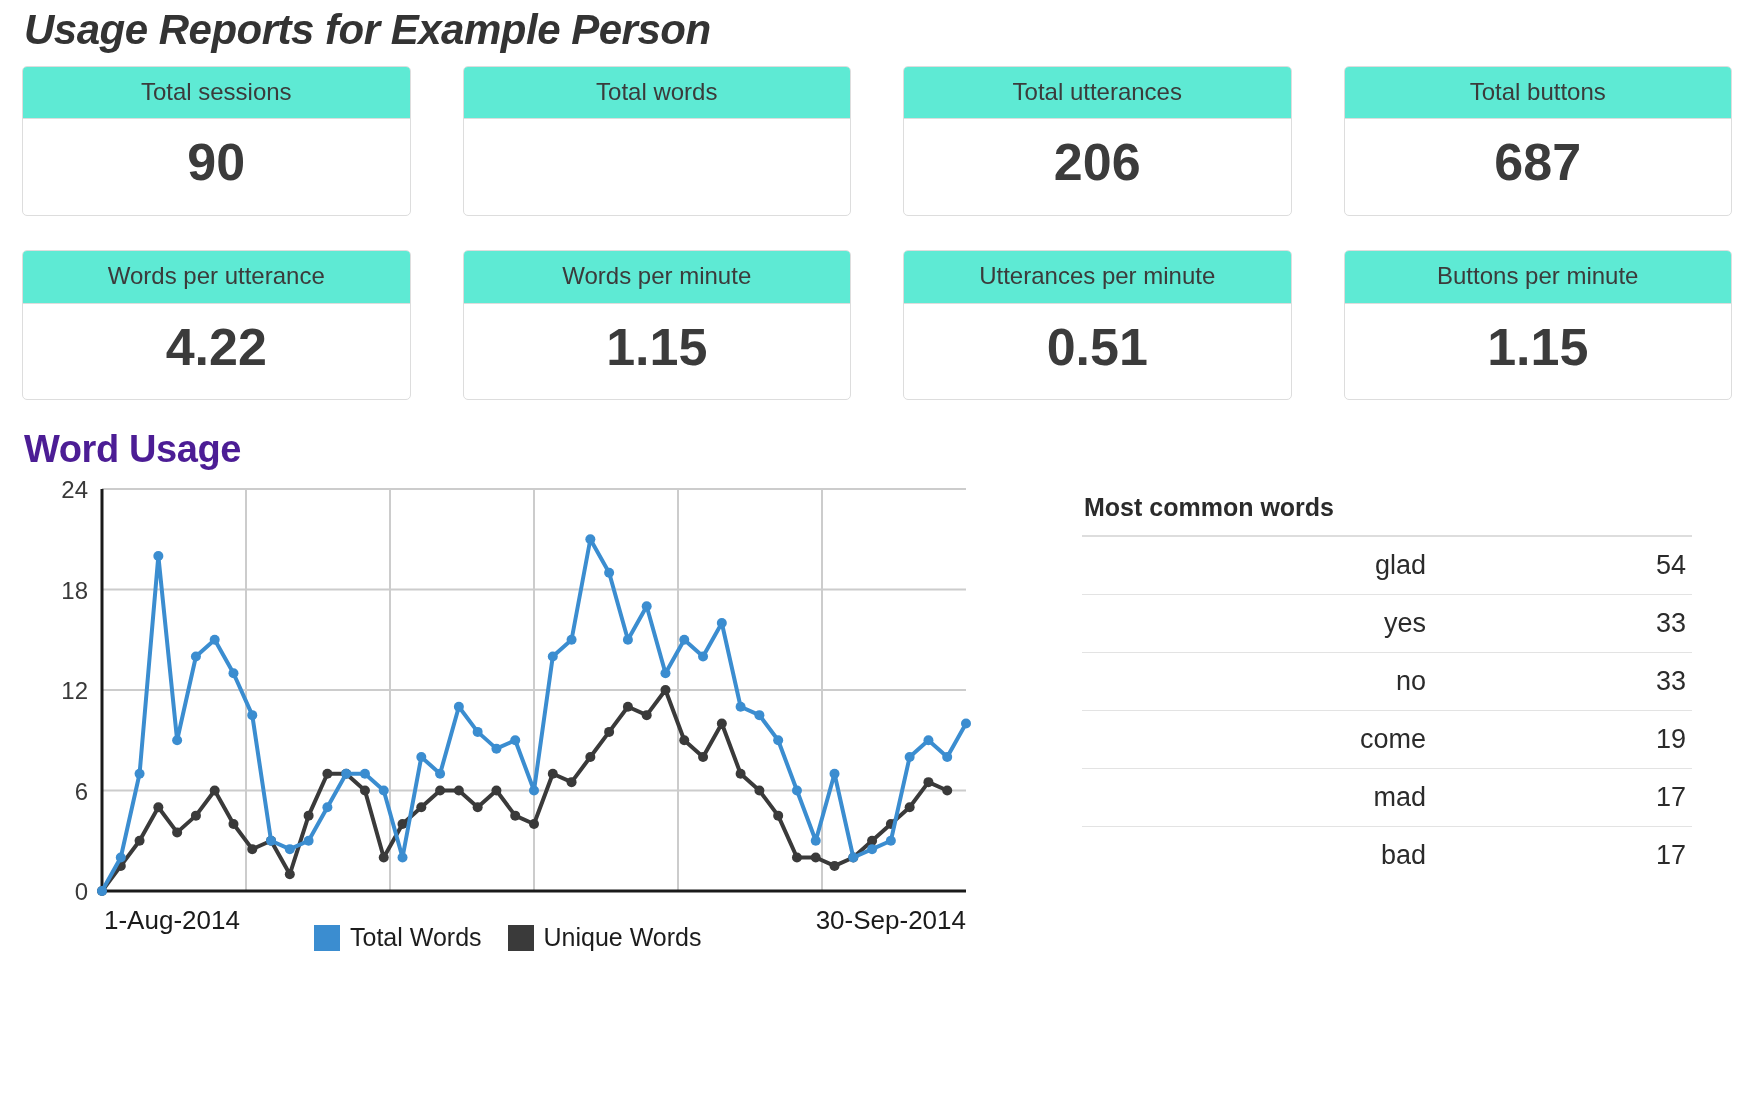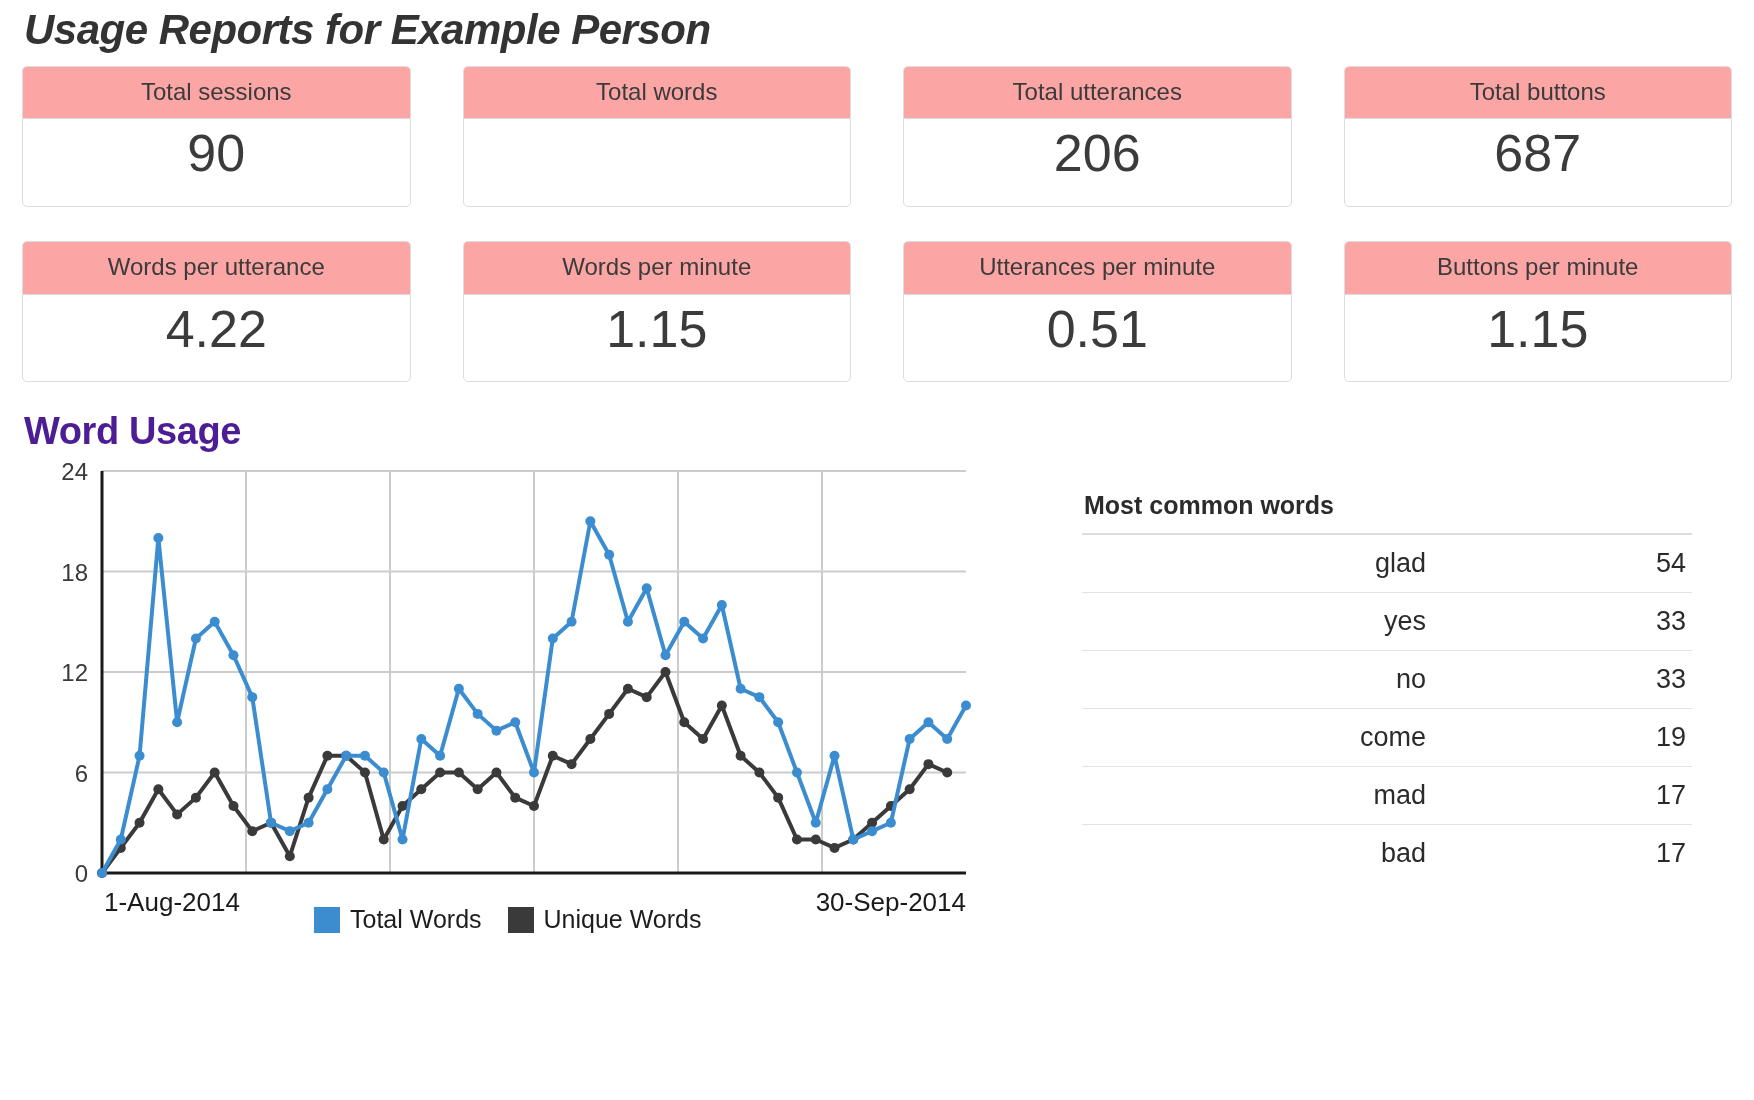--- a/index.html
+++ b/index.html
@@ -39,35 +39,35 @@
     row-gap: 34px;
     padding: 0 8px;
   }
   .stat-card {
     border: 1px solid #dddddd;
     border-radius: 5px;
     background: #ffffff;
     overflow: hidden;
   }
   .stat-card-head {
-    background: #fca5a5;
+    background: #5eead4;
     border-bottom: 1px solid #dddddd;
     text-align: center;
     font-size: 24px;
     color: #3b3b3b;
     padding: 12px 6px 13px;
     line-height: 1.1;
   }
   .stat-card-body {
     text-align: center;
     font-size: 52px;
     color: #3b3b3b;
-    padding: 5px 6px 22px;
+    padding: 14px 6px 22px;
     line-height: 1.15;
-    font-weight: 400;
+    font-weight: 700;
   }
 
   
   .section-title {
     font-size: 38px;
     font-weight: bold;
     color: #4c1d95;
     margin: 28px 0 0 10px;
     letter-spacing: -0.4px;
   }
@@ -108,21 +108,21 @@
     color: #1d1d1d;
   }
   .legend-item { display: flex; align-items: center; gap: 10px; }
   .legend-swatch { width: 26px; height: 26px; display: inline-block; }
 
   
   .table-title {
     font-size: 25px;
     font-weight: bold;
     color: #2b2b2b;
-    margin: 16px 0 10px 2px;
+    margin: 0 0 10px 2px;
   }
   table.words {
     width: 610px;
     border-collapse: collapse;
     text-align: right;
   }
   table.words thead th {
     border-bottom: 2px solid #dddddd;
     height: 4px;
     padding: 0;

